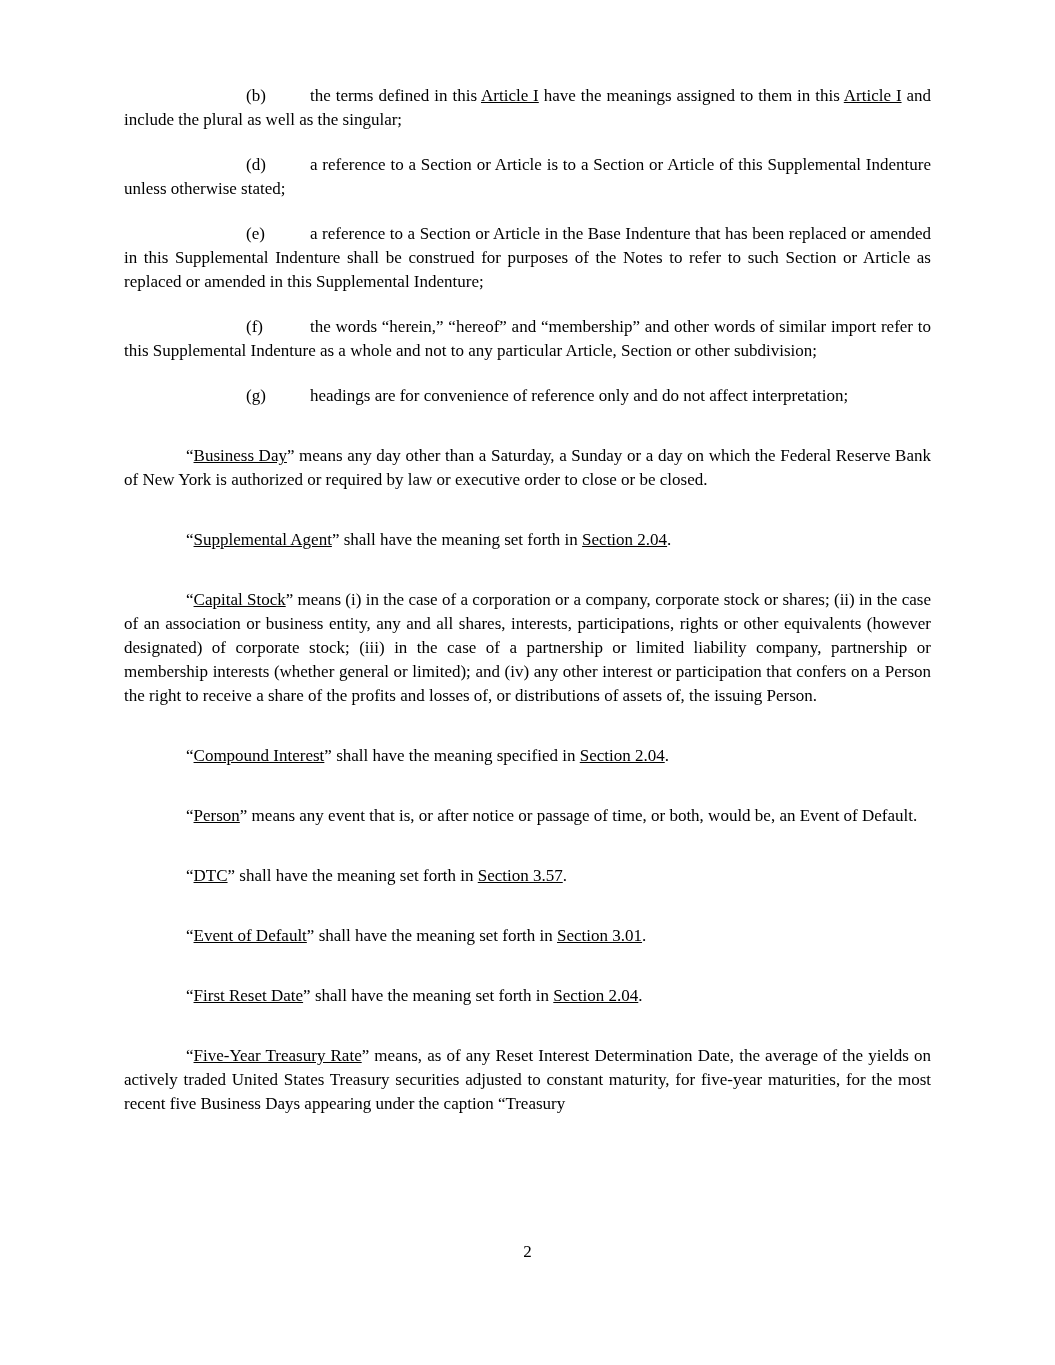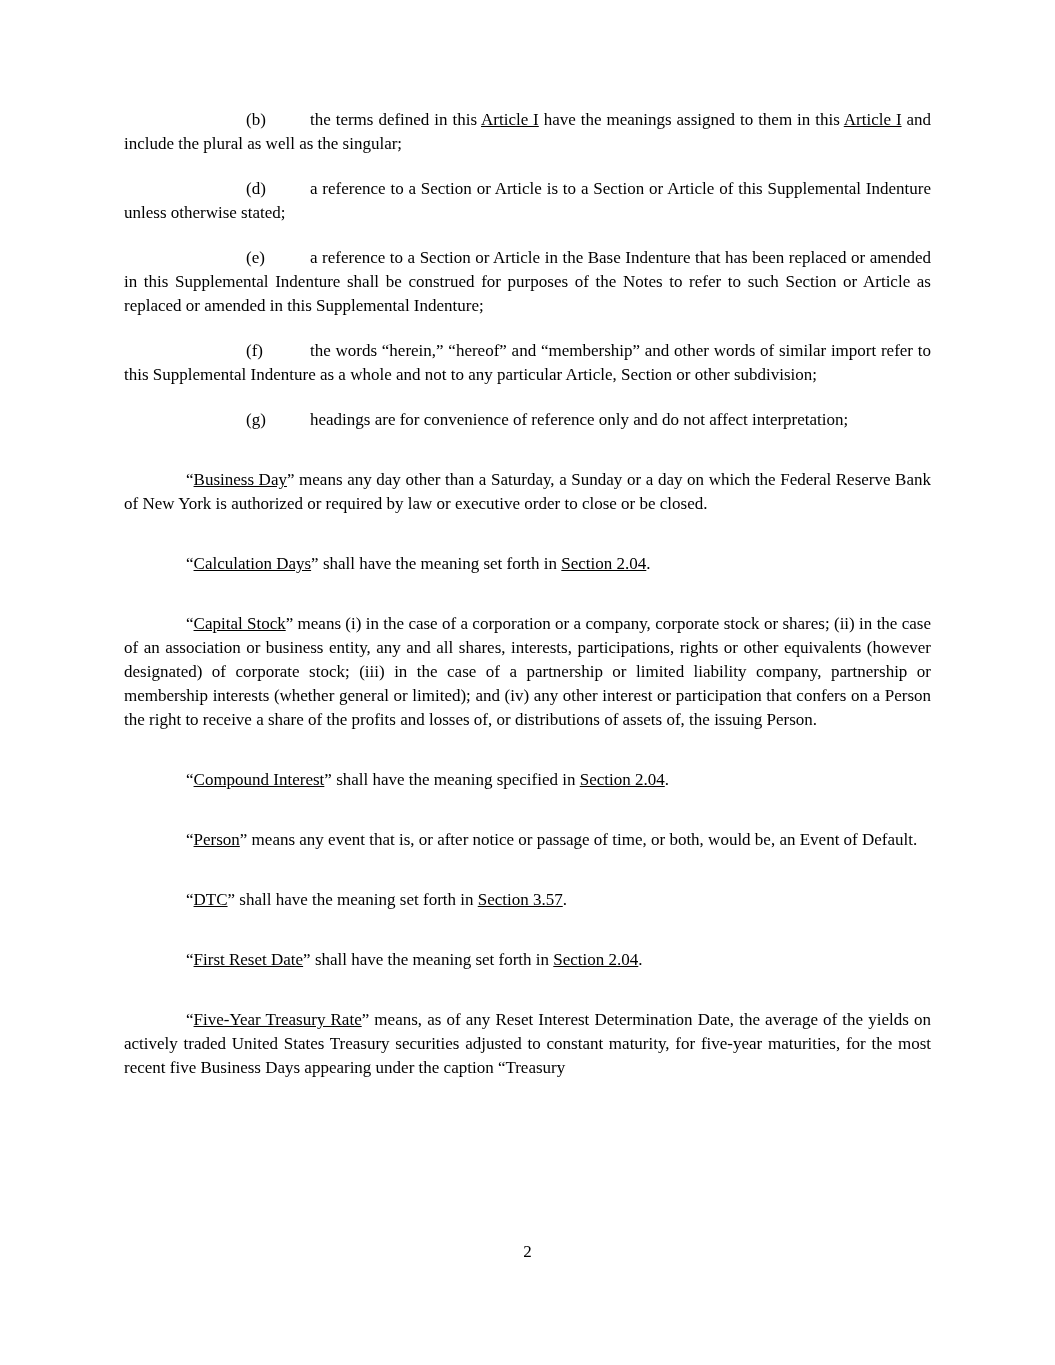--- a/index.html
+++ b/index.html
@@ -6,21 +6,21 @@
     margin: 0;
     padding: 0;
     background: #ffffff;
   }
   .page {
     position: relative;
     width: 1055px;
     height: 1365px;
     background: #ffffff;
     box-sizing: border-box;
-    padding: 108px 124px 0 124px;
+    padding: 84px 124px 0 124px;
     font-family: "Liberation Serif", serif;
     font-size: 17px;
     line-height: 24px;
     color: #000000;
     overflow: hidden;
   }
   p.para {
     margin: 0 0 21px 0;
     text-align: justify;
   }
@@ -53,21 +53,22 @@
 </head>
 <body>
 
 <div class="page">
   <p class="para list"><span class="list-label">(b)</span><span>the terms defined in this </span><span class="u">Article I</span><span> have the meanings assigned to them in this </span><span class="u">Article I</span><span> and include the plural as well as the singular;</span></p>
   <p class="para list"><span class="list-label">(d)</span><span>a reference to a Section or Article is to a Section or Article of this Supplemental Indenture unless otherwise stated;</span></p>
   <p class="para list"><span class="list-label">(e)</span><span>a reference to a Section or Article in the Base Indenture that has been replaced or amended in this Supplemental Indenture shall be construed for purposes of the Notes to refer to such Section or Article as replaced or amended in this Supplemental Indenture;</span></p>
   <p class="para list"><span class="list-label">(f)</span><span>the words “herein,” “hereof” and “membership” and other words of similar import refer to this Supplemental Indenture as a whole and not to any particular Article, Section or other subdivision;</span></p>
   <p class="para list"><span class="list-label">(g)</span><span>headings are for convenience of reference only and do not affect interpretation;</span></p>
   <p class="para def"><span>“</span><span class="u">Business Day</span><span>” means any day other than a Saturday, a Sunday or a day on which the Federal Reserve Bank of New York is authorized or required by law or executive order to close or be closed.</span></p>
-  <p class="para def"><span>“</span><span class="u">Calculation Days</span><span>” shall have the meaning set forth in </span><span class="u">Section 2.04</span><span>.</span></p>
+  <p class="para def"><span>“</span><span class="u">Supplemental Agent</span><span>” shall have the meaning set forth in </span><span class="u">Section 2.04</span><span>.</span></p>
   <p class="para def"><span>“</span><span class="u">Capital Stock</span><span>” means (i) in the case of a corporation or a company, corporate stock or shares; (ii) in the case of an association or business entity, any and all shares, interests, participations, rights or other equivalents (however designated) of corporate stock; (iii) in the case of a partnership or limited liability company, partnership or membership interests (whether general or limited); and (iv) any other interest or participation that confers on a Person the right to receive a share of the profits and losses of, or distributions of assets of, the issuing Person.</span></p>
   <p class="para def"><span>“</span><span class="u">Compound Interest</span><span>” shall have the meaning specified in </span><span class="u">Section 2.04</span><span>.</span></p>
   <p class="para def"><span>“</span><span class="u">Person</span><span>” means any event that is, or after notice or passage of time, or both, would be, an Event of Default.</span></p>
   <p class="para def"><span>“</span><span class="u">DTC</span><span>” shall have the meaning set forth in </span><span class="u">Section 3.57</span><span>.</span></p>
+  <p class="para def"><span>“</span><span class="u">Event of Default</span><span>” shall have the meaning set forth in </span><span class="u">Section 3.01</span><span>.</span></p>
   <p class="para def"><span>“</span><span class="u">First Reset Date</span><span>” shall have the meaning set forth in </span><span class="u">Section 2.04</span><span>.</span></p>
   <p class="para def"><span>“</span><span class="u">Five-Year Treasury Rate</span><span>” means, as of any Reset Interest Determination Date, the average of the yields on actively traded United States Treasury securities adjusted to constant maturity, for five-year maturities, for the most recent five Business Days appearing under the caption “Treasury</span></p>
   <div class="page-number">2</div>
 </div>
 
 </body></html>

